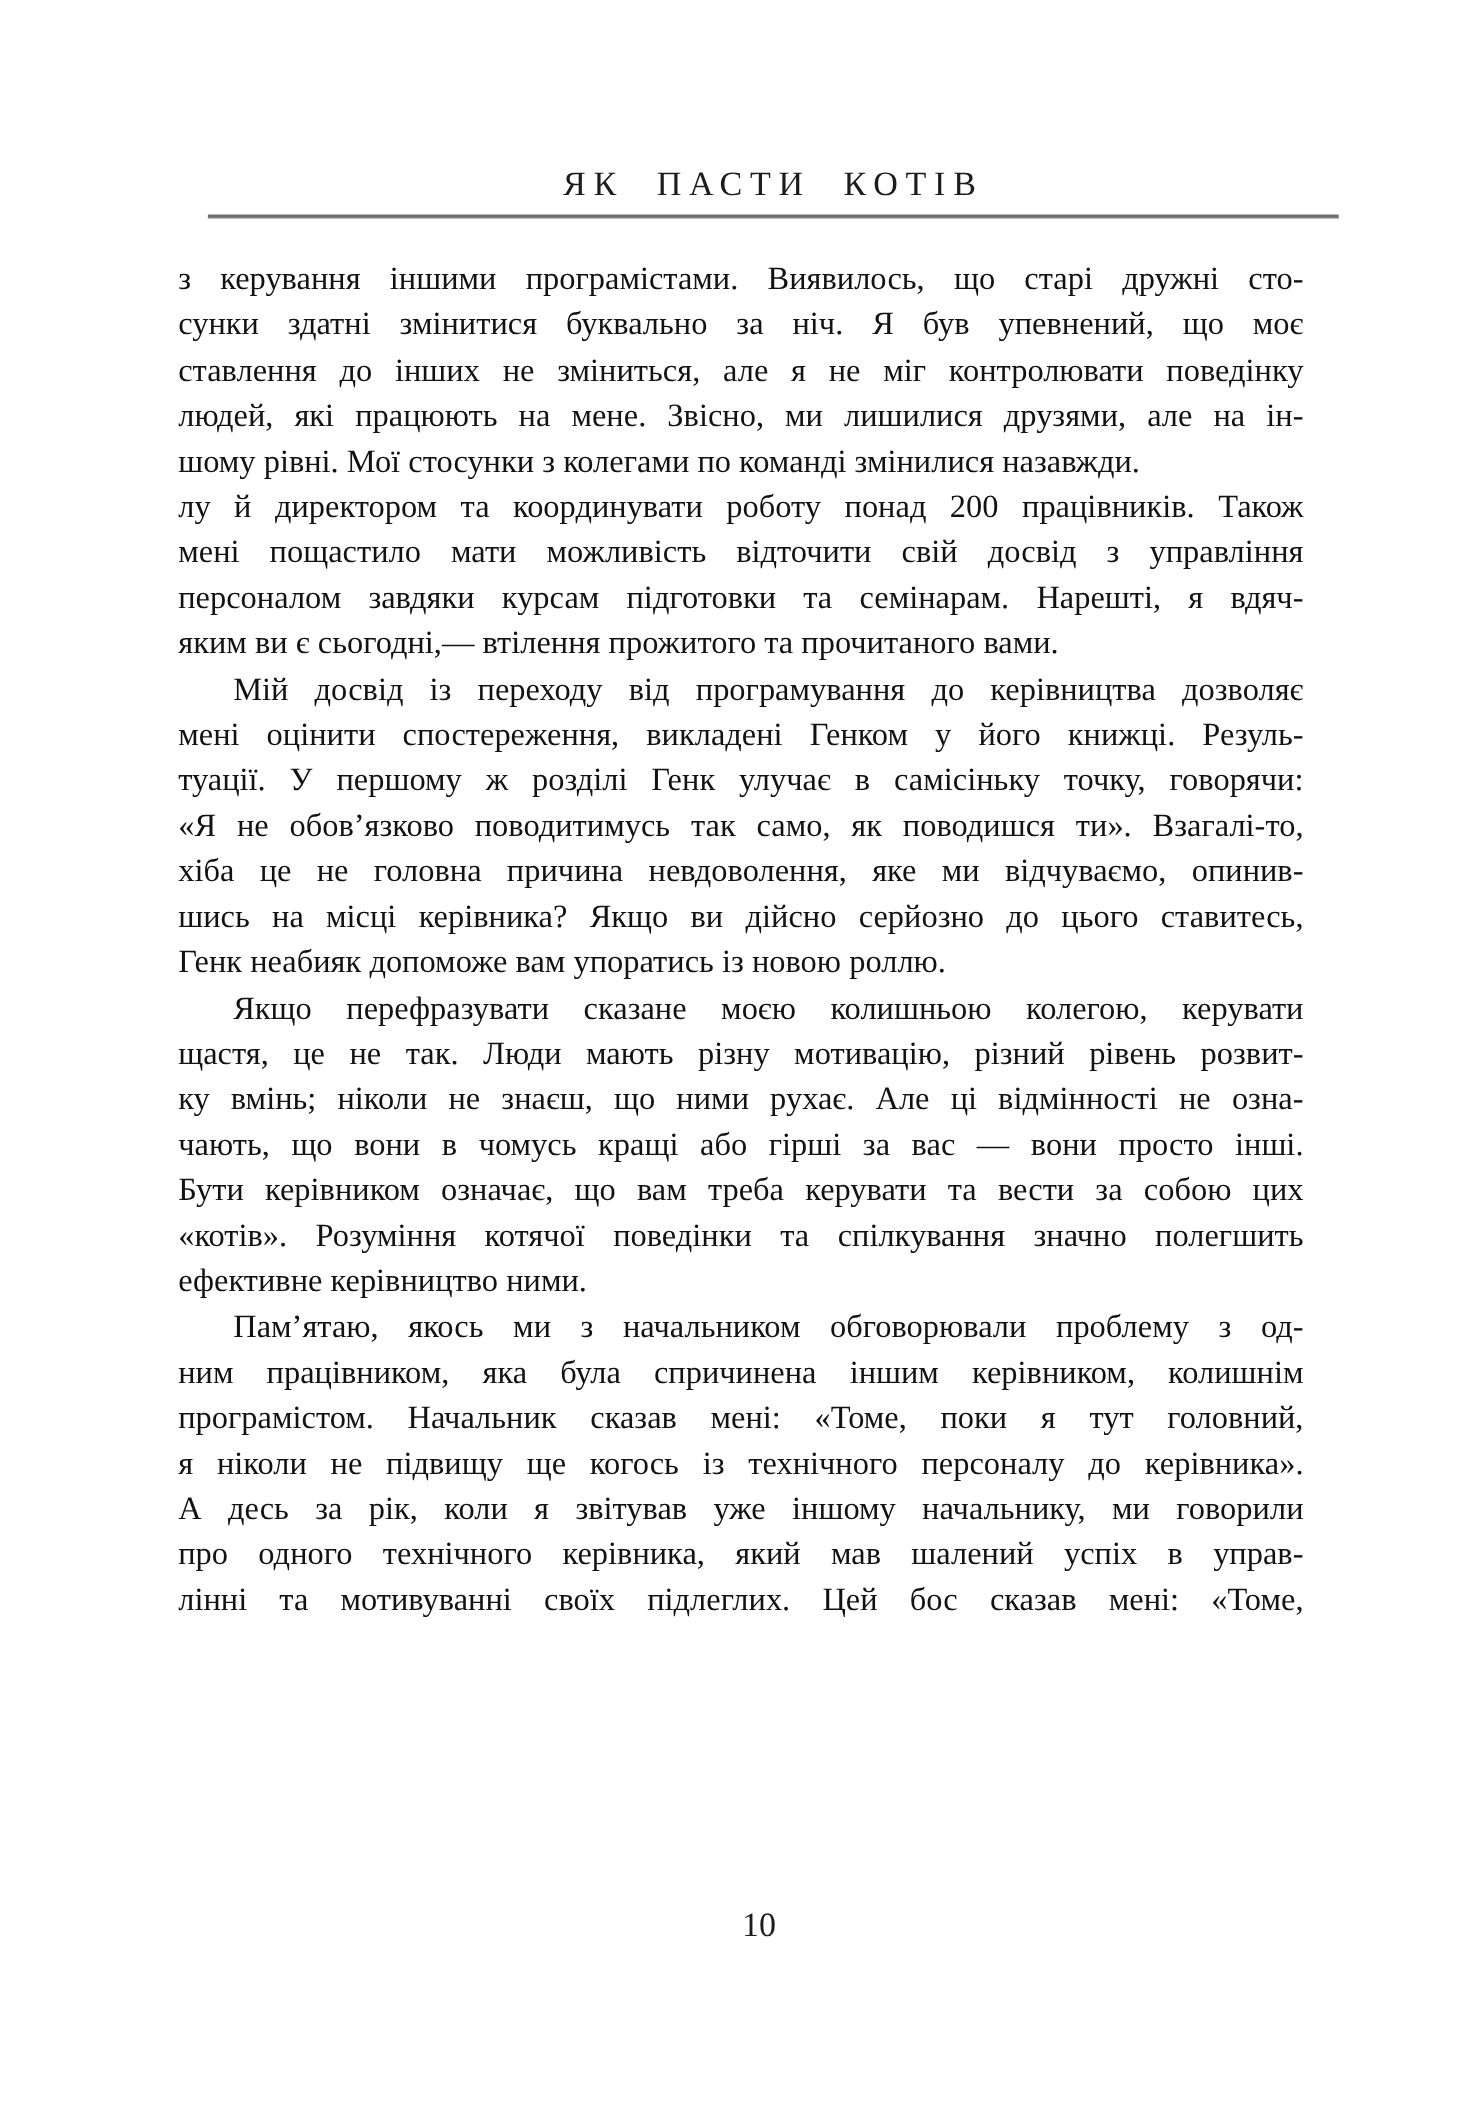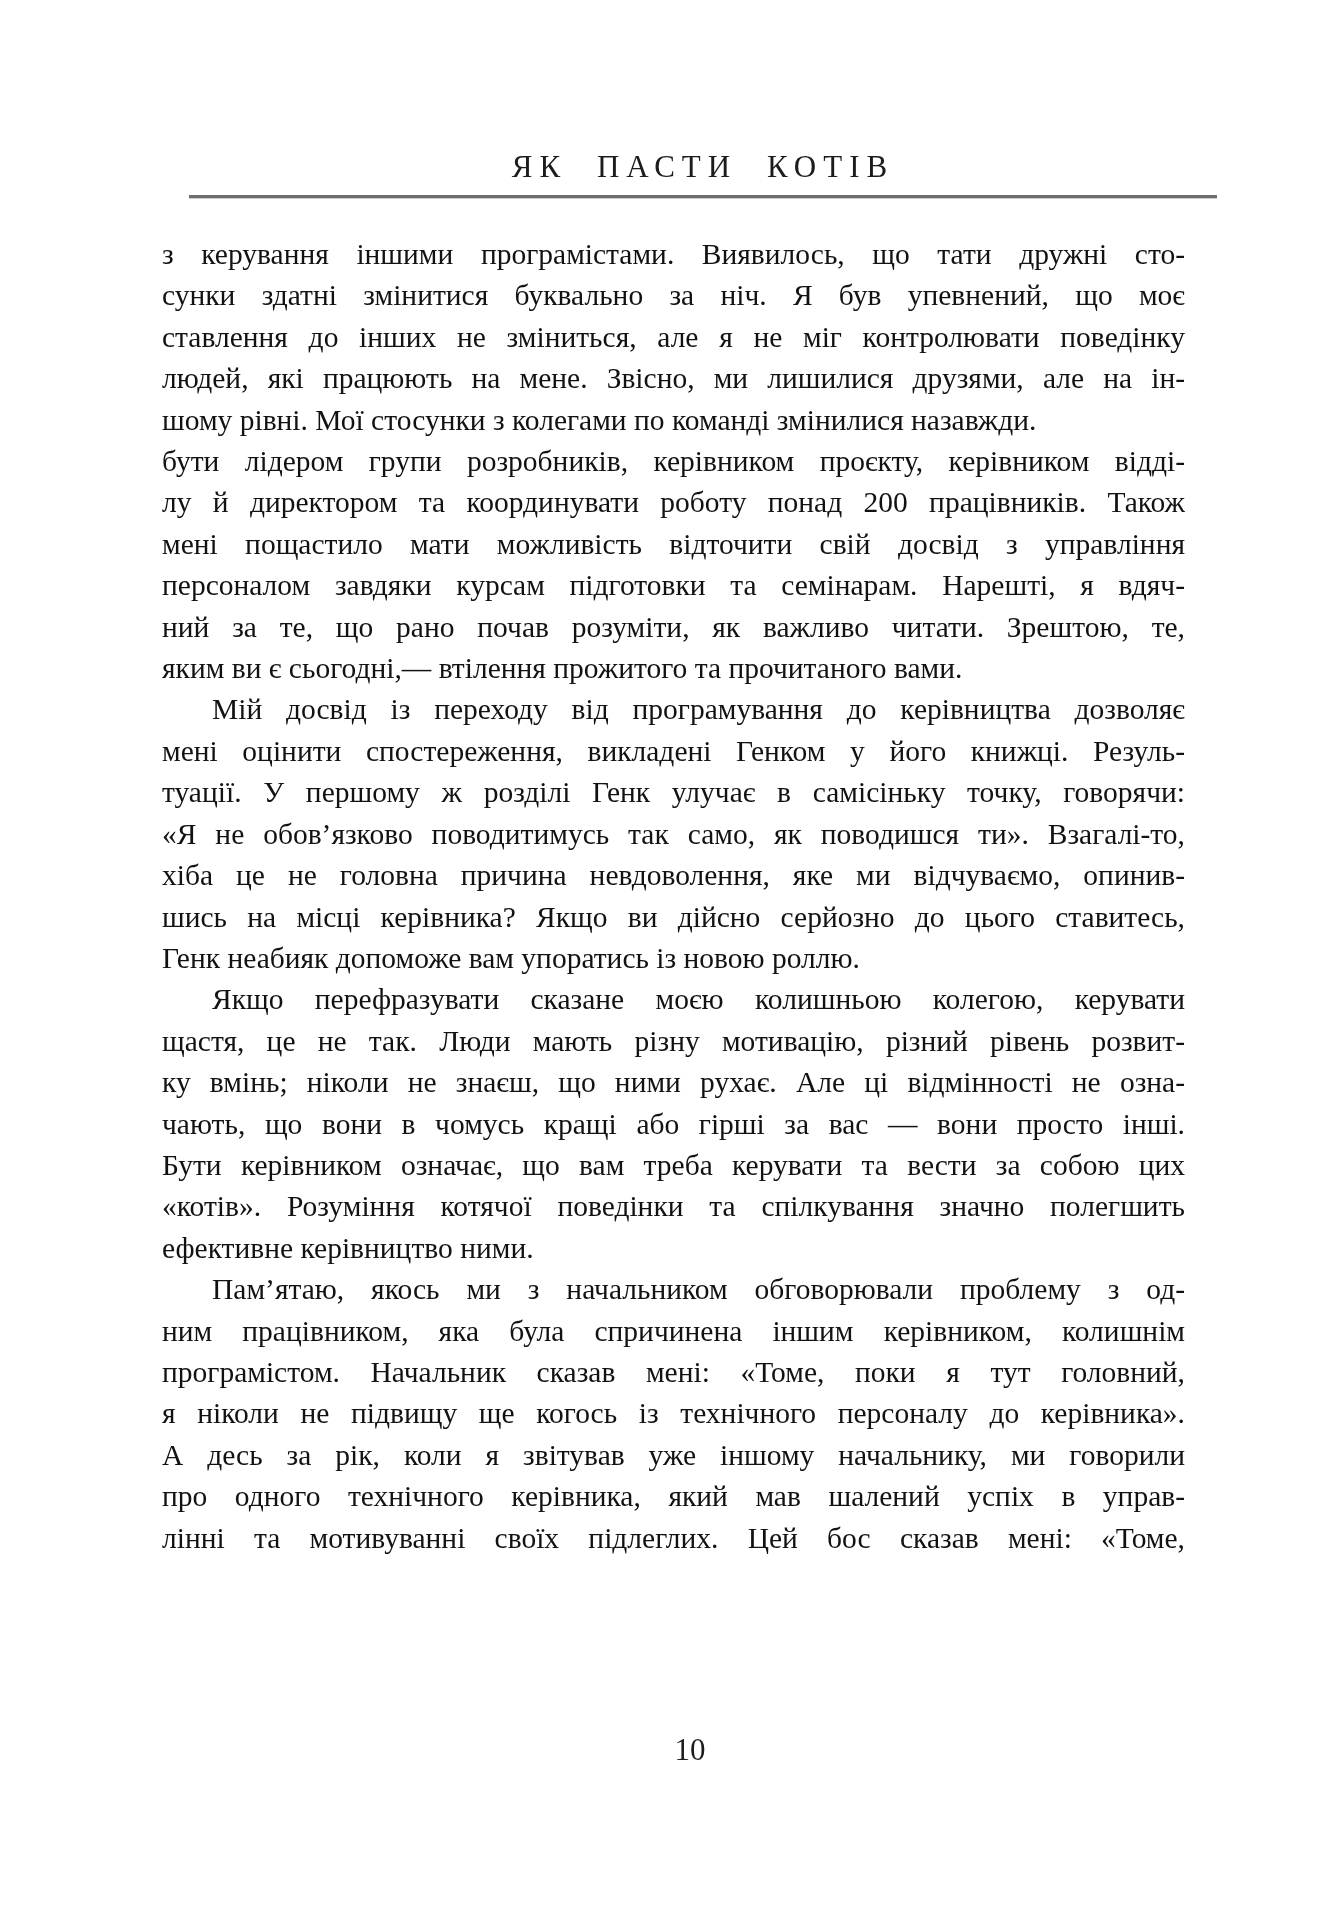--- a/index.html
+++ b/index.html
@@ -66,32 +66,30 @@
   }
 </style>
 </head>
 <body>
 
 <div class="page" style="background: rgb(255, 255, 255); color: rgb(18, 18, 18);">
   <div class="head-title">ЯК ПАСТИ КОТІВ</div>
   <div class="head-rule" style="background: rgb(110, 110, 110);"></div>
   <div class="body-text" id="body-text">
       <div class="para">
-        <div class="line">з керування іншими програмістами. Виявилось, що тати дружні сто-</div>
+        <div class="line">з керування іншими програмістами. Виявилось, що старі дружні сто-</div>
         <div class="line">сунки здатні змінитися буквально за ніч. Я був упевнений, що моє</div>
         <div class="line">ставлення до інших не зміниться, але я не міг контролювати поведінку</div>
         <div class="line">людей, які працюють на мене. Звісно, ми лишилися друзями, але на ін-</div>
         <div class="line last">шому рівні. Мої стосунки з колегами по команді змінилися назавжди.</div>
       </div>
       <div class="para">
-        <div class="line">бути лідером групи розробників, керівником проєкту, керівником відді-</div>
         <div class="line">лу й директором та координувати роботу понад 200 працівників. Також</div>
         <div class="line">мені пощастило мати можливість відточити свій досвід з управління</div>
         <div class="line">персоналом завдяки курсам підготовки та семінарам. Нарешті, я вдяч-</div>
-        <div class="line">ний за те, що рано почав розуміти, як важливо читати. Зрештою, те,</div>
         <div class="line last">яким ви є сьогодні,— втілення прожитого та прочитаного вами.</div>
       </div>
       <div class="para">
         <div class="line indent">Мій досвід із переходу від програмування до керівництва дозволяє</div>
         <div class="line">мені оцінити спостереження, викладені Генком у його книжці. Резуль-</div>
         <div class="line">туації. У першому ж розділі Генк улучає в самісіньку точку, говорячи:</div>
         <div class="line">«Я не обов’язково поводитимусь так само, як поводишся ти». Взагалі-то,</div>
         <div class="line">хіба це не головна причина невдоволення, яке ми відчуваємо, опинив-</div>
         <div class="line">шись на місці керівника? Якщо ви дійсно серйозно до цього ставитесь,</div>
         <div class="line last">Генк неабияк допоможе вам упоратись із новою роллю.</div>

